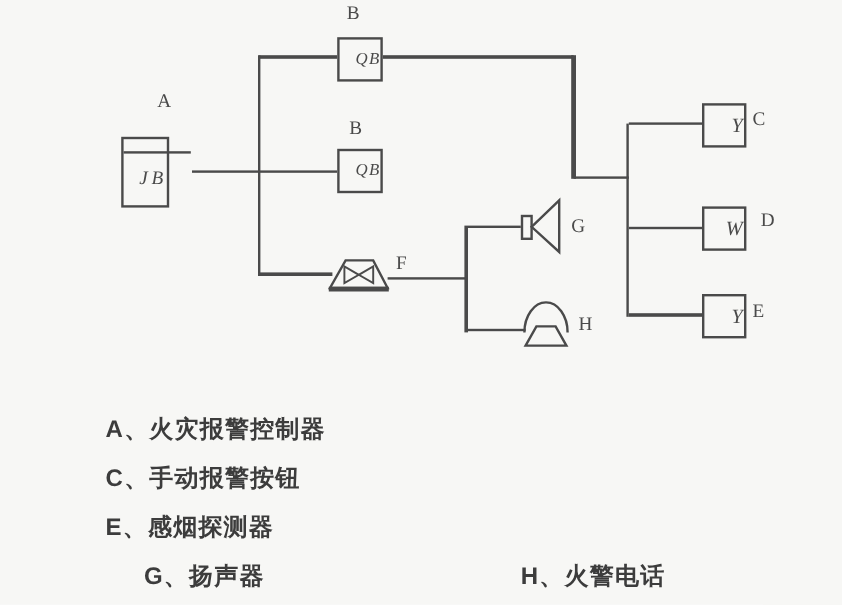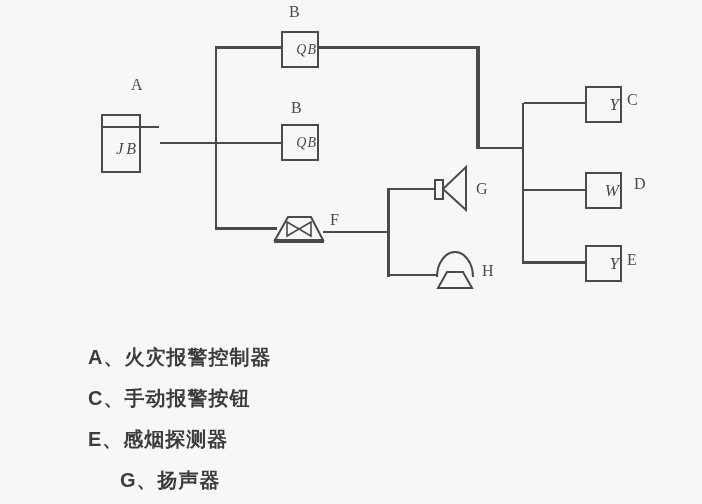--- a/index.html
+++ b/index.html
@@ -80,14 +80,15 @@
 
   <div class="box" style="left:585px;top:245px;width:37px;height:37px;">
     <span class="sym" style="font-size:17px;">Y</span>
   </div>
   <div class="lbl" style="left:627px;top:251px;">E</div>
 
   <div class="legend-item" style="left:88px;top:344px;">A、火灾报警控制器</div>
   <div class="legend-item" style="left:88px;top:426px;">E、感烟探测器</div>
   <div class="legend-item" style="left:88px;top:385px;">C、手动报警按钮</div>
   <div class="legend-item" style="left:88px;top:467px;margin-left:32px;">G、扬声器</div>
+  <div class="legend-item" style="left:434px;top:467px;">H、火警电话</div>
 
 </div>
 
 </body></html>

